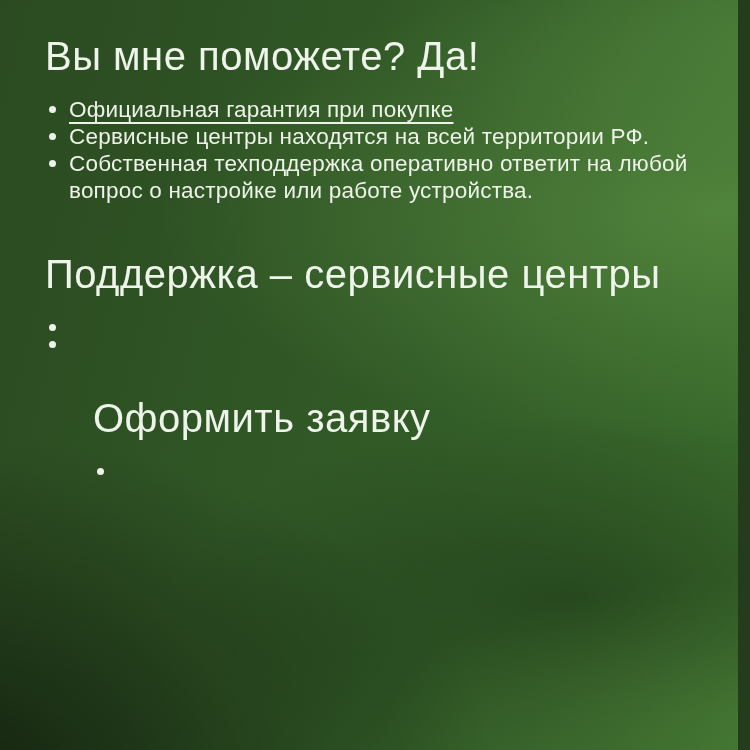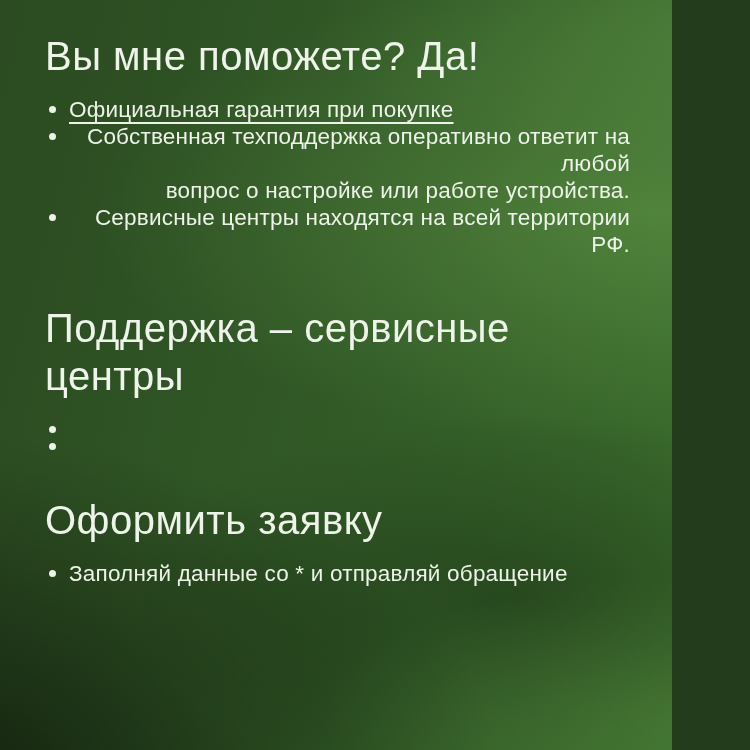--- a/index.html
+++ b/index.html
@@ -3,54 +3,53 @@
 <meta charset="utf-8">
 <style>
   html, body { margin: 0; padding: 0; }
   body {
     width: 750px; height: 750px;
     font-family: "Liberation Sans", sans-serif;
     background: #233c1b;
   }
   .slide {
     position: relative;
-    width: 672px; height: 750px;
+    width: 738px; height: 750px;
     box-sizing: border-box;
     padding: 32px 42px 0 45px;
     overflow: hidden;
     color: #edf3e8;
     background-color: #2f5326;
     background-image:
       radial-gradient(900px 380px at 97% 28%, rgba(140,200,100,0.30), rgba(140,200,100,0) 62%),
       radial-gradient(700px 260px at 108% 2%, rgba(130,190,95,0.22), rgba(130,190,95,0) 60%),
       radial-gradient(620px 240px at 103% 96%, rgba(125,185,90,0.20), rgba(125,185,90,0) 60%),
       radial-gradient(640px 300px at 78% 80%, rgba(0,0,0,0.28), rgba(0,0,0,0) 62%),
       radial-gradient(820px 520px at -6% 104%, rgba(0,0,0,0.55), rgba(0,0,0,0) 66%),
       linear-gradient(104deg, #2b4a21 0%, #325b27 55%, #3a6c2c 100%);
   }
   .section { margin: 0 0 46px 0; }
-  .section:last-child { margin-bottom: 0; }
+  .section:last-child { margin-bottom: 0; margin-left: 48px; }
   .section-title {
     margin: 0 0 16px 0;
     font-size: 40px;
     font-weight: 300;
     line-height: 48px;
     letter-spacing: 0.5px;
     color: #eef4ea;
   }
   ul.bullets {
     list-style: none;
     margin: 6px 0 0 0;
     padding: 0 0 0 4px;
   }
   ul.bullets li {
     display: flex;
     align-items: flex-start;
     margin: 0;
-    text-align: right;
   }
   .dot {
     flex: none;
     width: 7px; height: 7px;
     border-radius: 50%;
     background: #edf3e8;
     margin: 10px 13px 0 0;
   }
   .bullet-text {
     font-size: 22.5px;
@@ -72,26 +71,26 @@
 
   <section class="section">
     <h1 class="section-title">Вы мне поможете? Да!</h1>
     <ul class="bullets">
         <li>
           <span class="dot"></span>
           <span class="bullet-text underlined">Официальная гарантия при покупке</span>
         </li>
         <li>
           <span class="dot"></span>
-          <span class="bullet-text">Собственная техподдержка оперативно ответит на любой
-вопрос о настройке или работе устройства.</span>
+          <span class="bullet-text">Сервисные центры находятся на всей территории РФ.</span>
         </li>
         <li>
           <span class="dot"></span>
-          <span class="bullet-text">Сервисные центры находятся на всей территории РФ.</span>
+          <span class="bullet-text">Собственная техподдержка оперативно ответит на любой
+вопрос о настройке или работе устройства.</span>
         </li>
       </ul>
   </section>
 
   <section class="section">
     <h1 class="section-title">Поддержка – сервисные центры</h1>
     <ul class="bullets">
         <li>
           <span class="dot"></span>
         </li>
@@ -99,18 +98,17 @@
           <span class="dot"></span>
         </li>
       </ul>
   </section>
 
   <section class="section">
     <h1 class="section-title">Оформить заявку</h1>
     <ul class="bullets">
         <li>
           <span class="dot"></span>
-          <span class="bullet-text">Заполняй данные со * и отправляй обращение</span>
         </li>
       </ul>
   </section>
 
 </div>
 
 </body></html>

